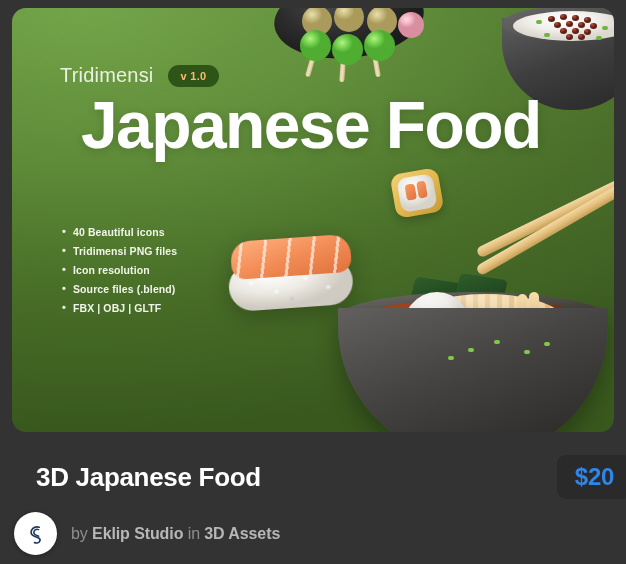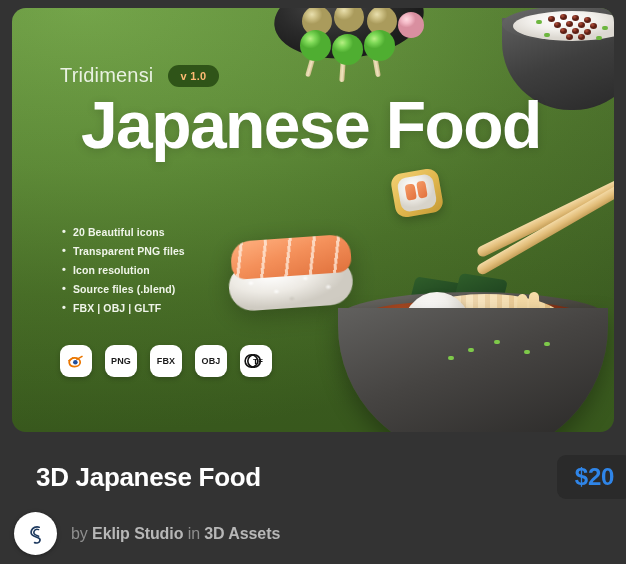--- a/index.html
+++ b/index.html
@@ -363,47 +363,27 @@
   </div>
 
   <div class="brand-row">
     <span class="brand-name">Tridimensi</span>
     <span class="version-pill">v 1.0</span>
   </div>
 
   <div class="headline">Japanese Food</div>
 
   <ul class="feature-list">
-    <li>20 Beautiful icons</li>
-    <li>Transparent PNG files</li>
+    <li>40 Beautiful icons</li>
+    <li>Tridimensi PNG files</li>
     <li>Icon resolution</li>
     <li>Source files (.blend)</li>
     <li>FBX | OBJ | GLTF</li>
   </ul>
 
-  <div class="format-badges">
-    <div class="badge">
-      <svg width="22" height="22" viewBox="0 0 24 24" aria-hidden="true">
-        <path d="M4.6 13.2c.3-2.6 2.9-4.6 6-4.6 3.3 0 6 2.1 6 4.8s-2.7 4.8-6 4.8c-2.9 0-5.4-1.7-5.9-4z" fill="none" stroke="#ea7600" stroke-width="1.9"></path>
-        <path d="M3.2 11.4 8.6 7.6l1.1 1.5-5.4 3.8z" fill="#ea7600"></path>
-        <path d="M11.9 9.9 18.7 6l.9 1.4-6.8 3.9z" fill="#ea7600"></path>
-        <circle cx="11.3" cy="13.4" r="2.5" fill="#1f4e9c"></circle>
-      </svg>
-    </div>
-    <div class="badge">PNG</div>
-    <div class="badge">FBX</div>
-    <div class="badge">OBJ</div>
-    <div class="badge">
-      <svg width="26" height="16" viewBox="0 0 34 20" aria-hidden="true">
-        <circle cx="11" cy="10" r="8.2" fill="none" stroke="#111" stroke-width="2.1"></circle>
-        <circle cx="14.5" cy="10" r="8.2" fill="none" stroke="#111" stroke-width="2.1"></circle>
-        <text x="13" y="14.2" font-family="Liberation Sans, sans-serif" font-size="10.5" font-weight="bold" fill="#111">TF</text>
-      </svg>
-    </div>
-  </div>
 </div>
 
 <div class="title-row">
   <span class="product-title">3D Japanese Food</span>
   <span class="price-badge">$20</span>
 </div>
 
 <div class="author-row">
   <span class="avatar">
     <svg width="24" height="24" viewBox="0 0 24 24" aria-hidden="true">

